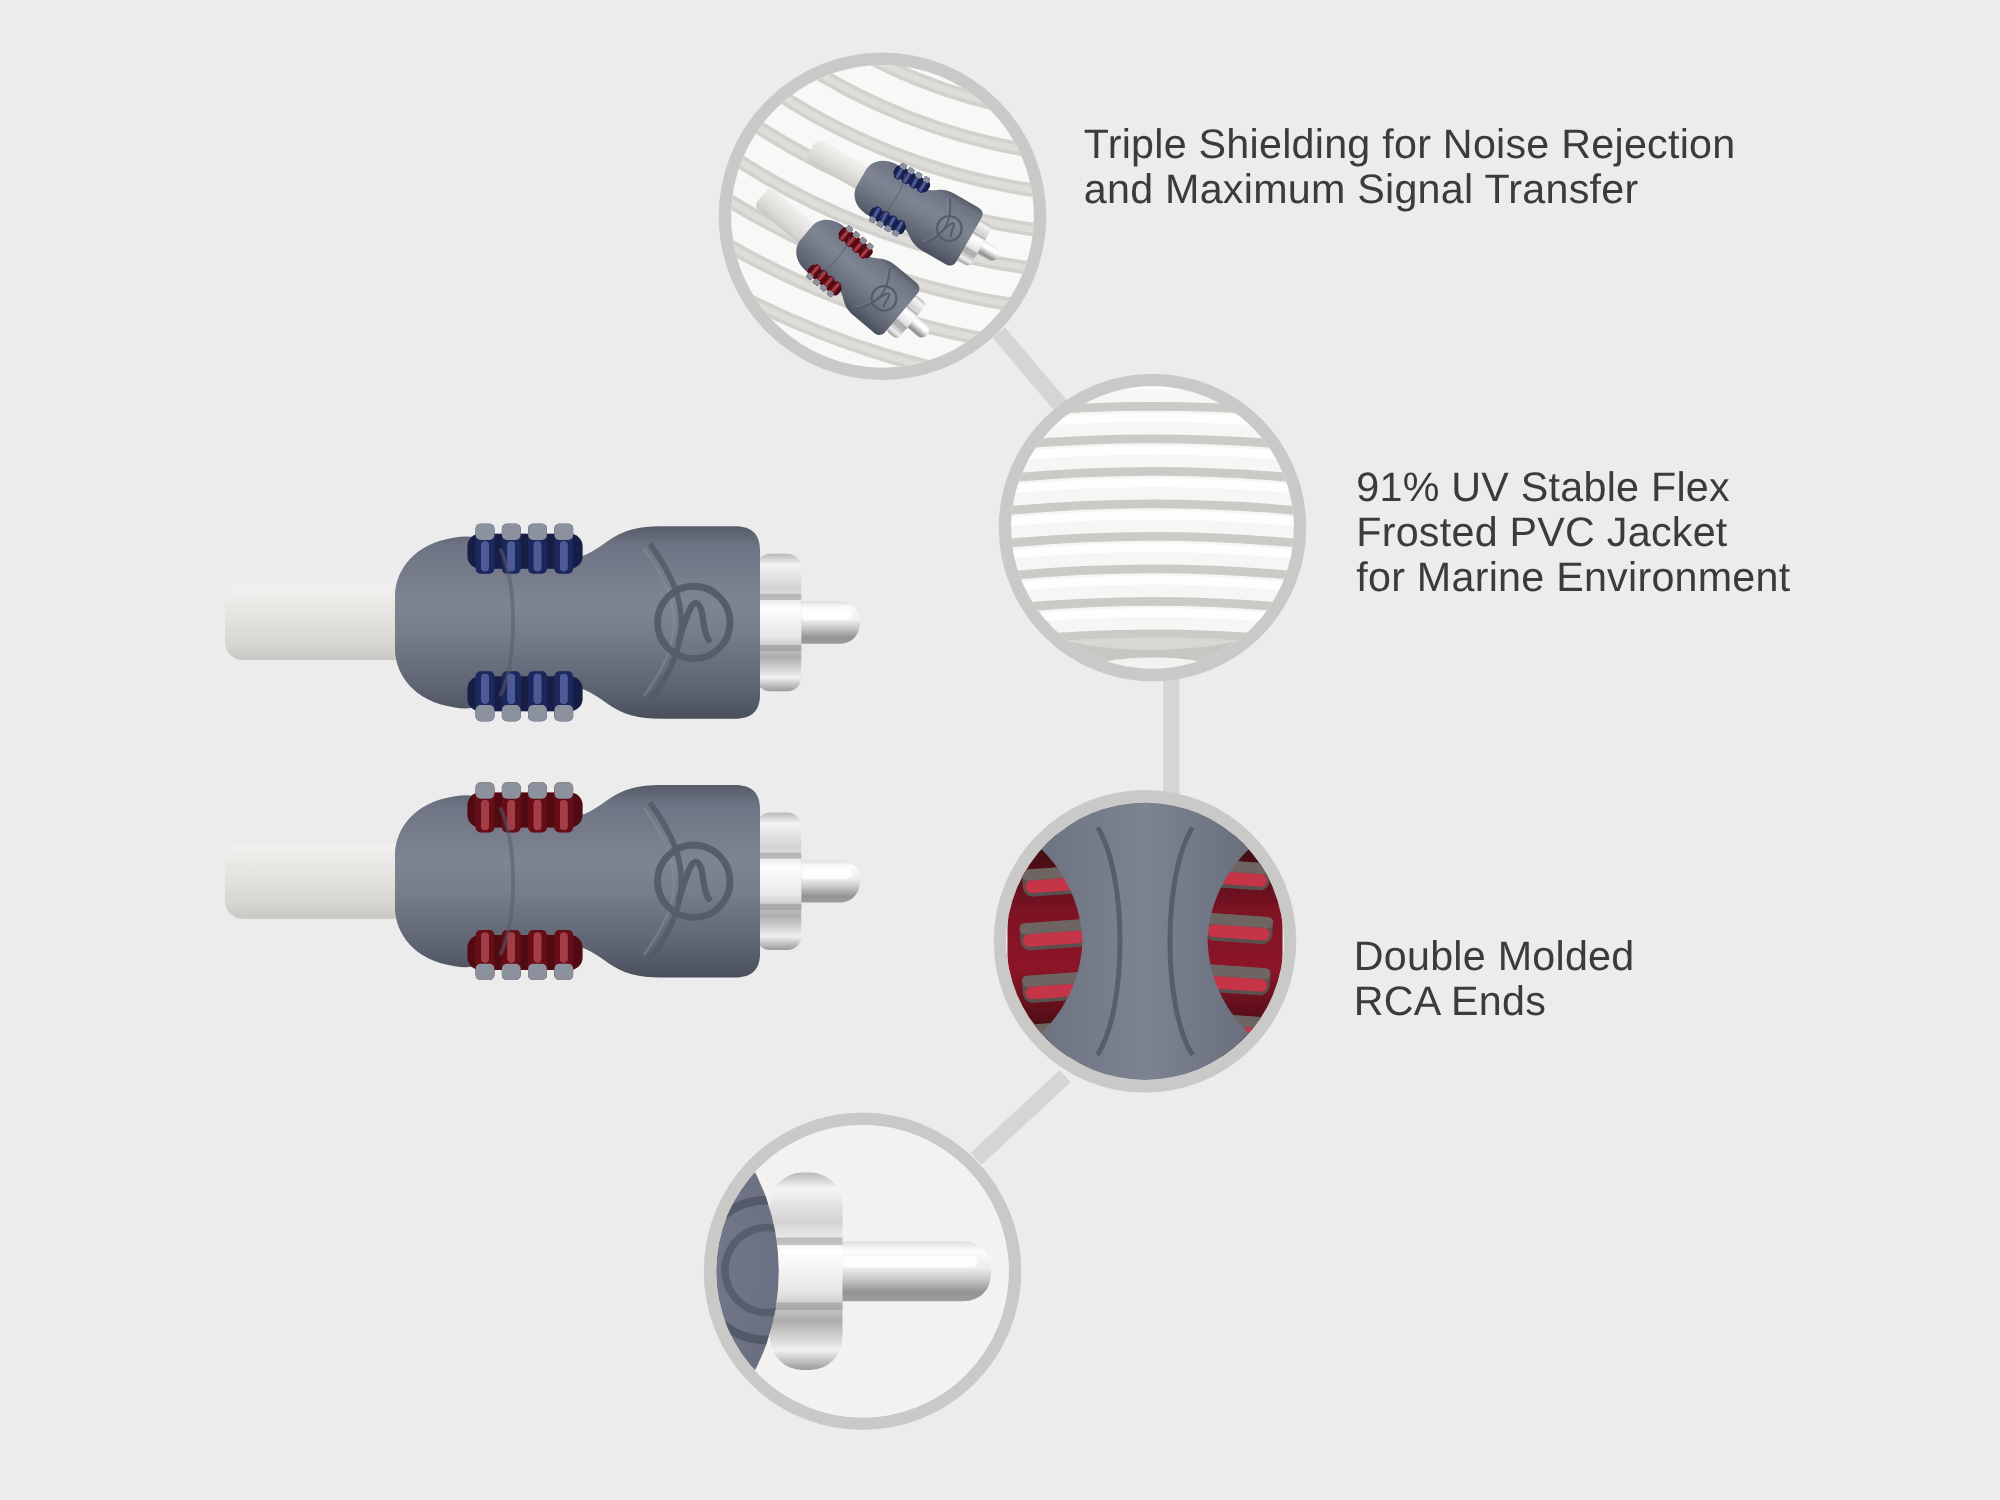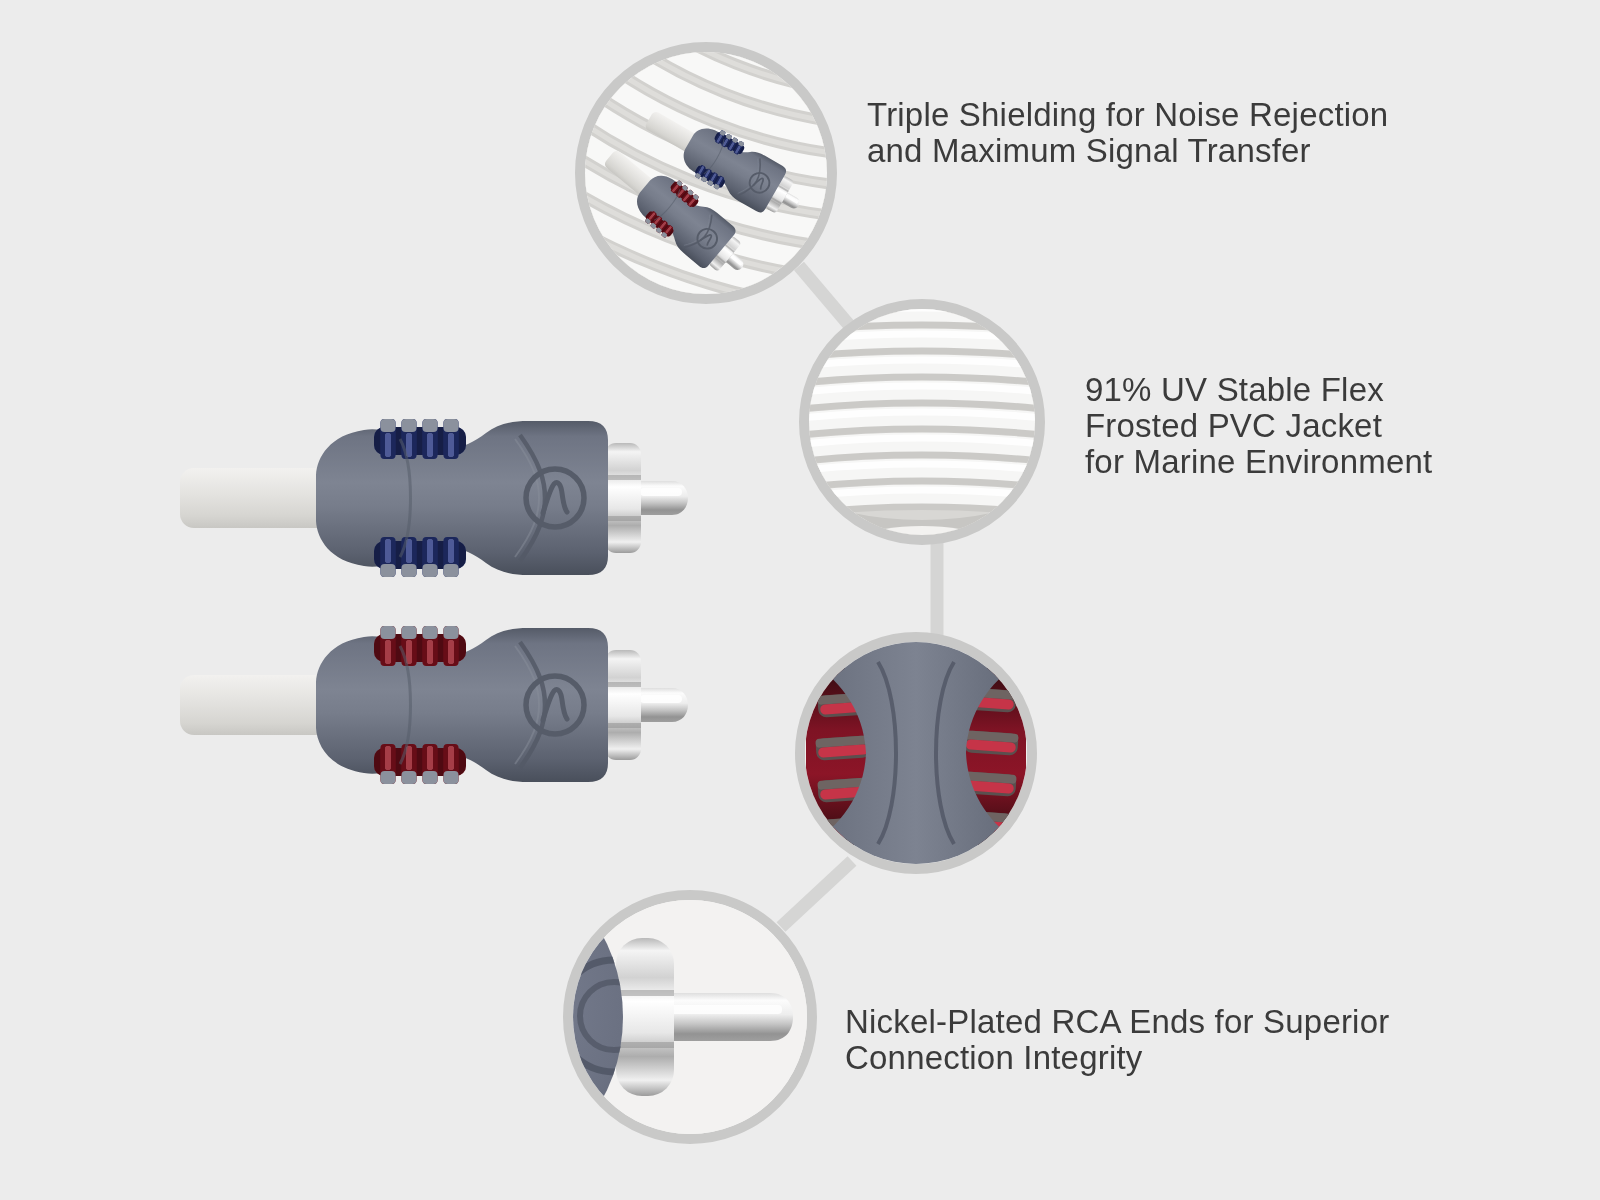--- a/index.html
+++ b/index.html
@@ -268,15 +268,15 @@
   <g style="color:var(--accent-red,#9e1524)" transform="translate(168,620)">
     <use href="#rca"></use>
   </g>
 </svg>
 
 <div class="callout-label" style="left:867px;top:97px">Triple Shielding for Noise Rejection
 and Maximum Signal Transfer</div>
 <div class="callout-label" style="left:1085px;top:372px">91% UV Stable Flex
 Frosted PVC Jacket
 for Marine Environment</div>
-<div class="callout-label" style="left:845px;top:1004px">Nickel-Plated RCA Ends for Superior
-Connection Integrity</div>
+<div class="callout-label" style="left:1083px;top:747px">Double Molded
+RCA Ends</div>
 </div>
 
 </body></html>

